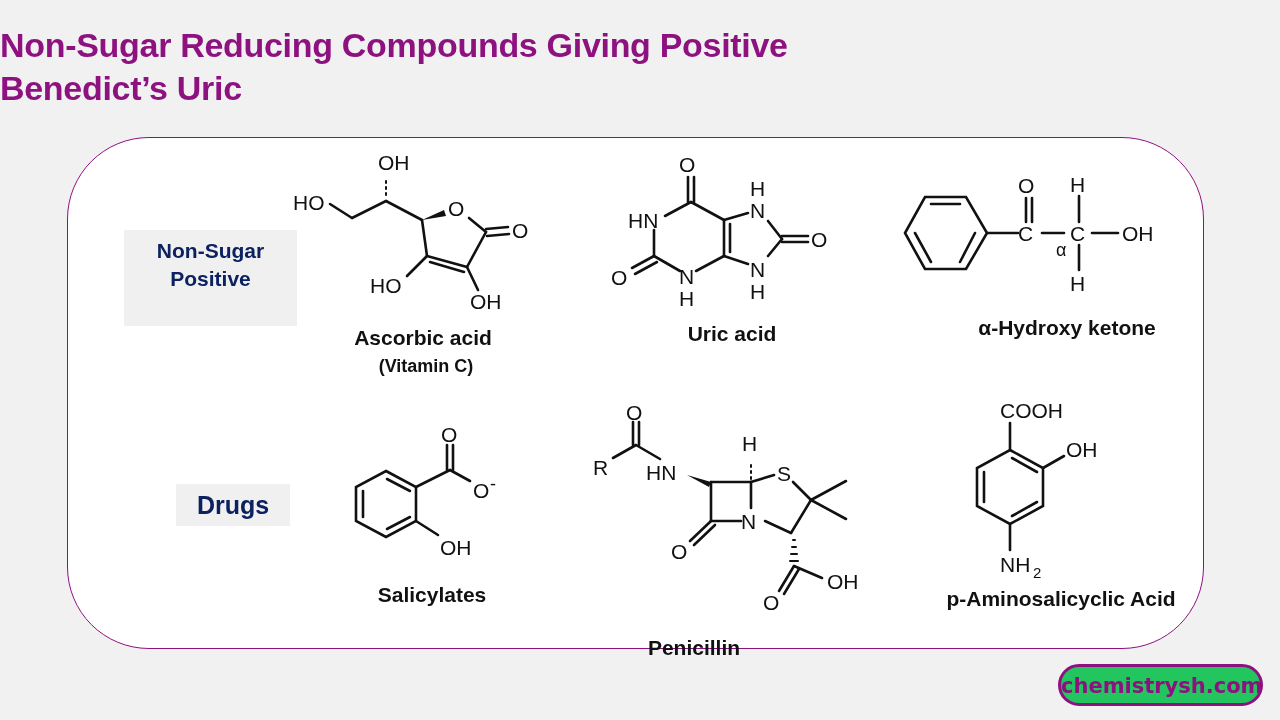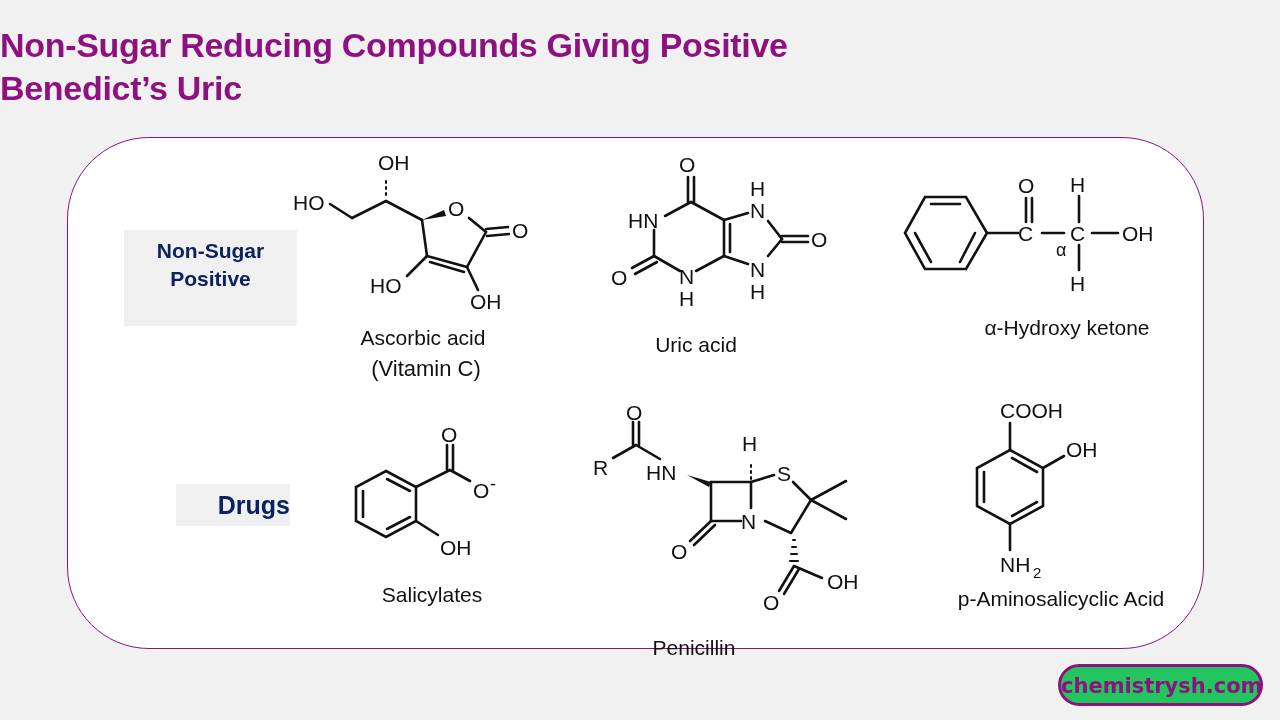--- a/index.html
+++ b/index.html
@@ -1,23 +1,23 @@
 <!DOCTYPE html>
 <html><head>
 <meta charset="utf-8">
 <style>
   html,body{margin:0;padding:0;}
   body{width:1280px;height:720px;background:#f2f1f2;position:relative;overflow:hidden;font-family:"Liberation Sans",sans-serif;}
   .title{position:absolute;left:0;top:24px;width:1280px;text-align:left;color:#8e1180;font-weight:bold;font-size:34px;line-height:43px;letter-spacing:-0.3px;}
   .panel{position:absolute;left:67px;top:137px;width:1137px;height:512px;background:#fff;border:1.5px solid #8e1180;border-radius:82px;box-sizing:border-box;}
   .cat{position:absolute;background:#f0f0f1;color:#0b2160;font-weight:bold;text-align:center;}
   .cat1{left:124px;top:230px;width:173px;height:96px;font-size:21px;line-height:28px;padding-top:7px;box-sizing:border-box;}
-  .cat2{left:176px;top:484px;width:114px;height:42px;font-size:25px;line-height:42px;text-align:right;}
-  .lbl{position:absolute;font-weight:normal;color:#111;font-size:21px;white-space:nowrap;transform:translateX(-50%);text-align:right;}
-  .sub{font-size:22px;}
+  .cat2{left:176px;top:484px;width:114px;height:42px;font-size:25px;line-height:42px;}
+  .lbl{position:absolute;font-weight:bold;color:#111;font-size:21px;white-space:nowrap;transform:translateX(-50%);text-align:right;}
+  .sub{font-size:18px;}
   svg.mol{position:absolute;left:0;top:0;}
   svg text{font-family:"Liberation Sans",sans-serif;fill:#111;}
   .wm{position:absolute;left:1058px;top:664px;width:205px;height:42px;border:3px solid #8e1180;border-radius:22px;background:#22c55e;color:#8e1180;font-weight:bold;font-size:21px;line-height:38px;text-align:center;box-sizing:border-box;font-family:"DejaVu Sans",sans-serif;}
 </style>
 </head>
 <body>
 
 <div class="title">
   <div>Non-Sugar Reducing Compounds Giving Positive</div>
   <div>Benedict’s Uric</div>
@@ -192,19 +192,19 @@
       <text x="1000" y="418">COOH</text>
       <text x="1066" y="457">OH</text>
       <text x="1000" y="572">NH</text>
       <text x="1033" y="578" font-size="15">2</text>
     </g>
   </g>
 </svg>
 
 <div class="lbl" style="left:423px;top:326px;">Ascorbic acid</div>
 <div class="lbl sub" style="left:426px;top:356px;">(Vitamin  C)</div>
-<div class="lbl" style="left:696px;top:322px;margin-top:11px;">Uric acid</div>
+<div class="lbl" style="left:732px;top:322px;">Uric acid</div>
 <div class="lbl" style="left:1067px;top:316px;">α-Hydroxy ketone</div>
 <div class="lbl" style="left:432px;top:583px;">Salicylates</div>
 <div class="lbl" style="left:694px;top:604px;margin-top:32px;">Penicillin</div>
 <div class="lbl" style="left:1061px;top:587px;">p-Aminosalicyclic Acid</div>
 
 <div class="wm">chemistrysh.com</div>
 
 </body></html>

